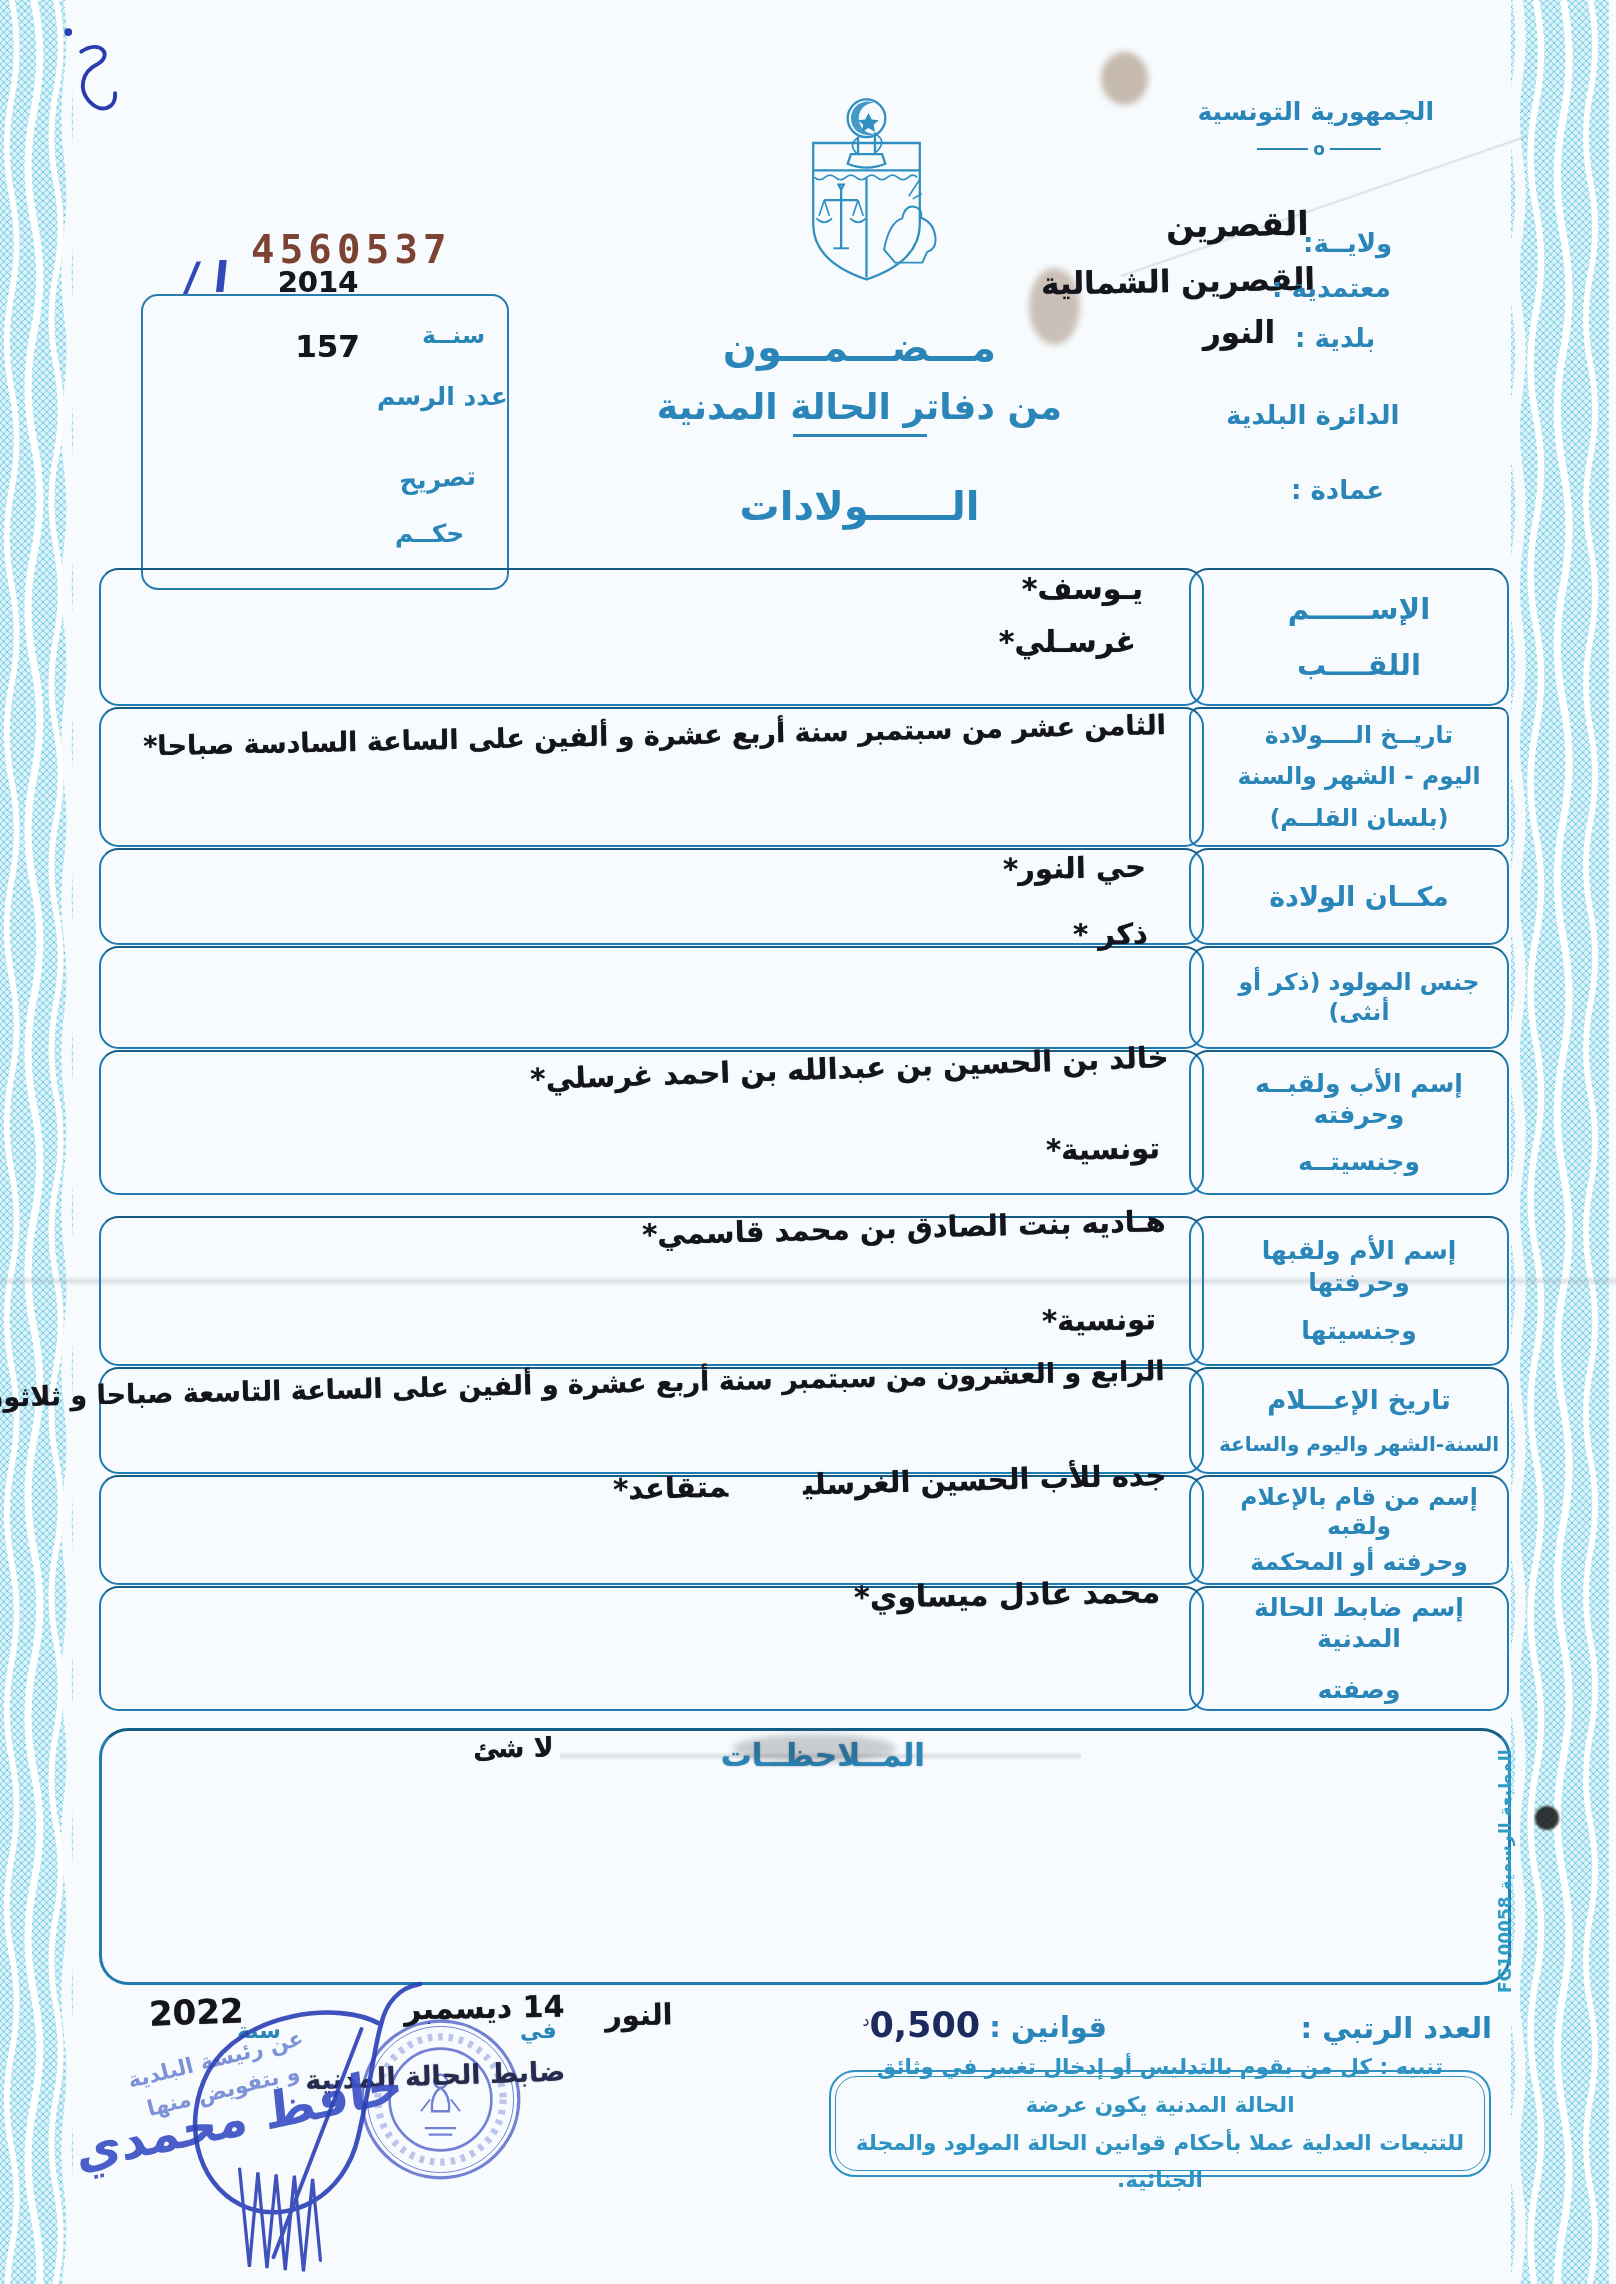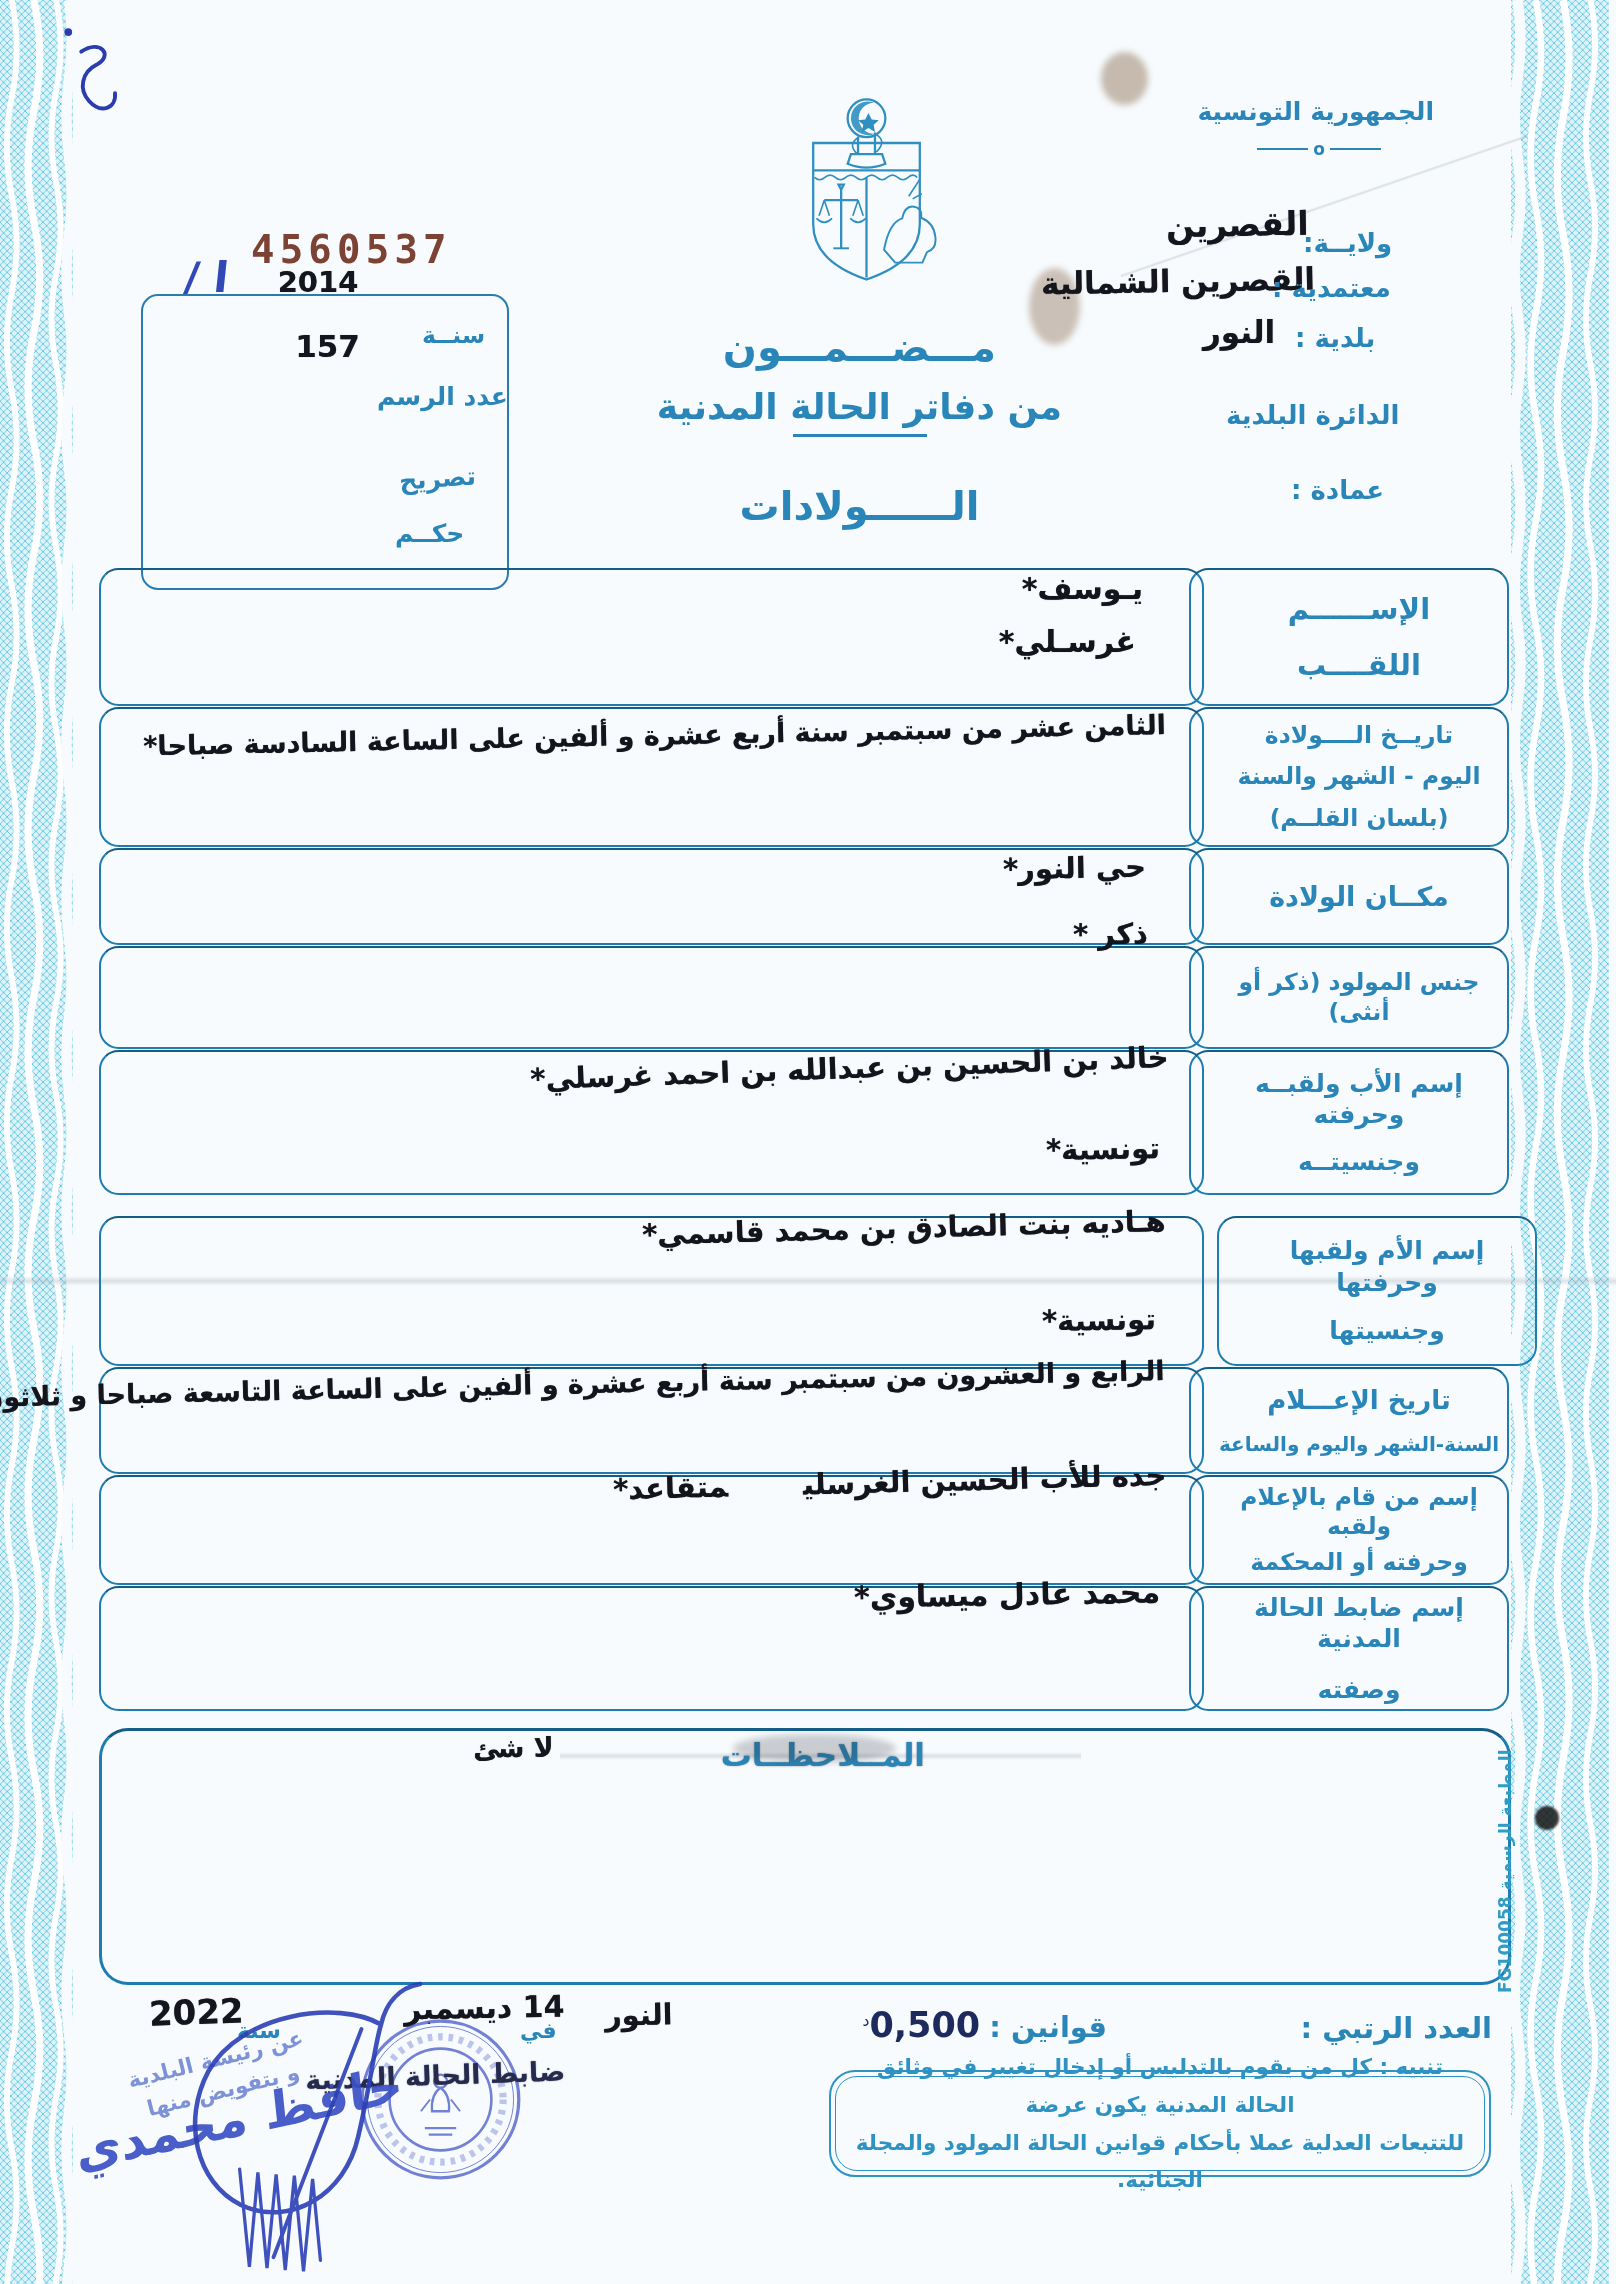--- a/index.html
+++ b/index.html
@@ -124,36 +124,36 @@
   <div class="cellbox" style="left:99px;top:1050px;width:1081px;height:141px;"></div>
   <div class="cellbox" style="left:99px;top:1216px;width:1081px;height:146px;"></div>
   <div class="cellbox" style="left:99px;top:1367px;width:1081px;height:103px;"></div>
   <div class="cellbox" style="left:99px;top:1475px;width:1081px;height:106px;"></div>
   <div class="cellbox" style="left:99px;top:1586px;width:1081px;height:121px;"></div>
 
   <div class="cellbox lbox" style="left:1189px;top:568px;width:296px;height:134px;font-size:29px;">
     <span>الإســــــم</span>
     <span>اللقــــب</span>
   </div>
-  <div class="cellbox lbox" style="left:1189px;top:707px;width:296px;height:136px;font-size:23.5px;">
+  <div class="cellbox lbox" style="left:1189px;top:707px;width:296px;height:136px;font-size:23.5px;border-radius:10px;">
     <span>تاريــخ الــــولادة</span>
     <span>اليوم - الشهر والسنة</span>
     <span>(بلسان القلــم)</span>
   </div>
   <div class="cellbox lbox" style="left:1189px;top:848px;width:296px;height:93px;font-size:27px;">
     <span>مكــان الولادة</span>
   </div>
   <div class="cellbox lbox" style="left:1189px;top:946px;width:296px;height:99px;font-size:23.5px;">
     <span>جنس المولود (ذكر أو أنثى)</span>
   </div>
   <div class="cellbox lbox" style="left:1189px;top:1050px;width:296px;height:141px;font-size:25px;">
     <span>إسم الأب ولقبــه وحرفته</span>
     <span>وجنسيتــه</span>
   </div>
-  <div class="cellbox lbox" style="left:1189px;top:1216px;width:296px;height:146px;font-size:25px;margin-left:28px;">
+  <div class="cellbox lbox" style="left:1189px;top:1216px;width:296px;height:146px;font-size:25px;">
     <span>إسم الأم ولقبها وحرفتها</span>
     <span>وجنسيتها</span>
   </div>
   <div class="cellbox lbox" style="left:1189px;top:1367px;width:296px;height:103px;font-size:26px;">
     <span>تاريخ  الإعـــلام</span>
     <span style="font-size:20px;">السنة-الشهر واليوم والساعة</span>
   </div>
   <div class="cellbox lbox" style="left:1189px;top:1475px;width:296px;height:106px;font-size:23.5px;">
     <span>إسم من قام بالإعلام ولقبه</span>
     <span>وحرفته أو المحكمة</span>

